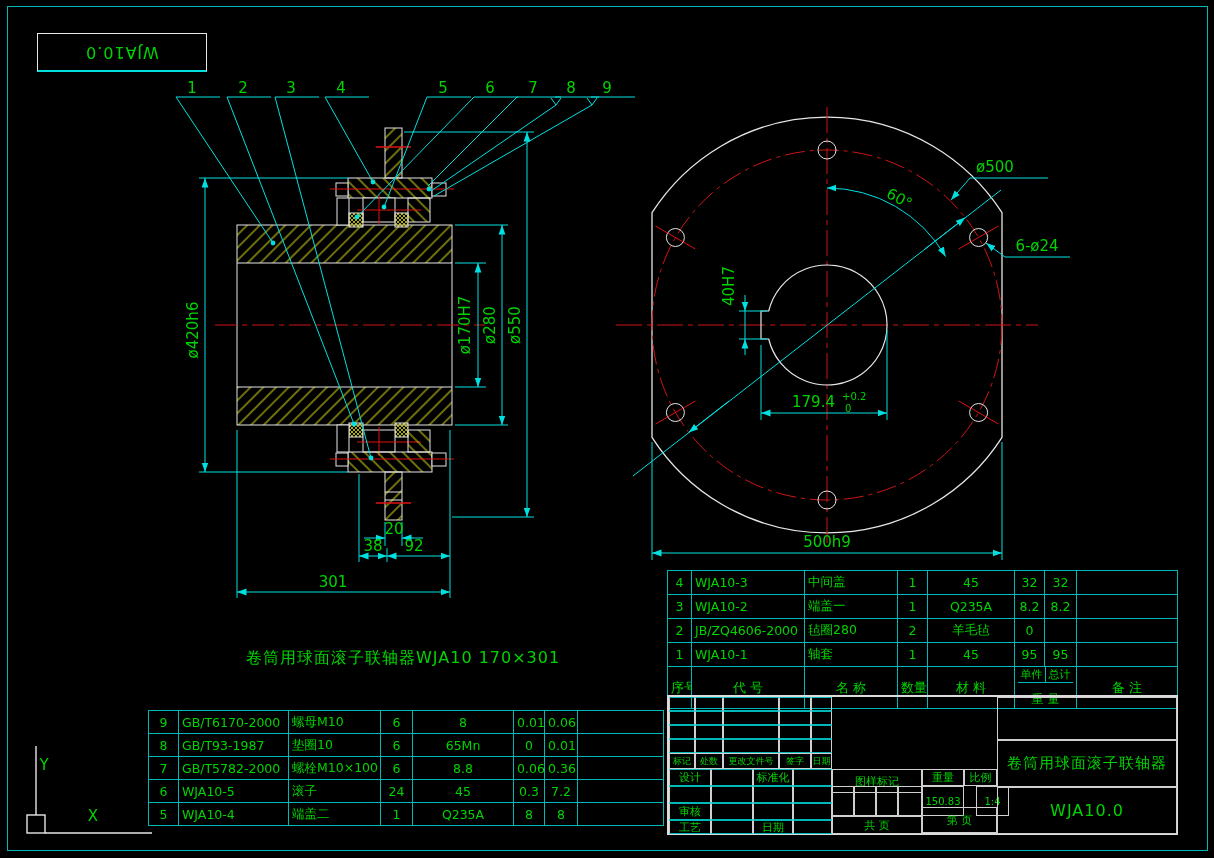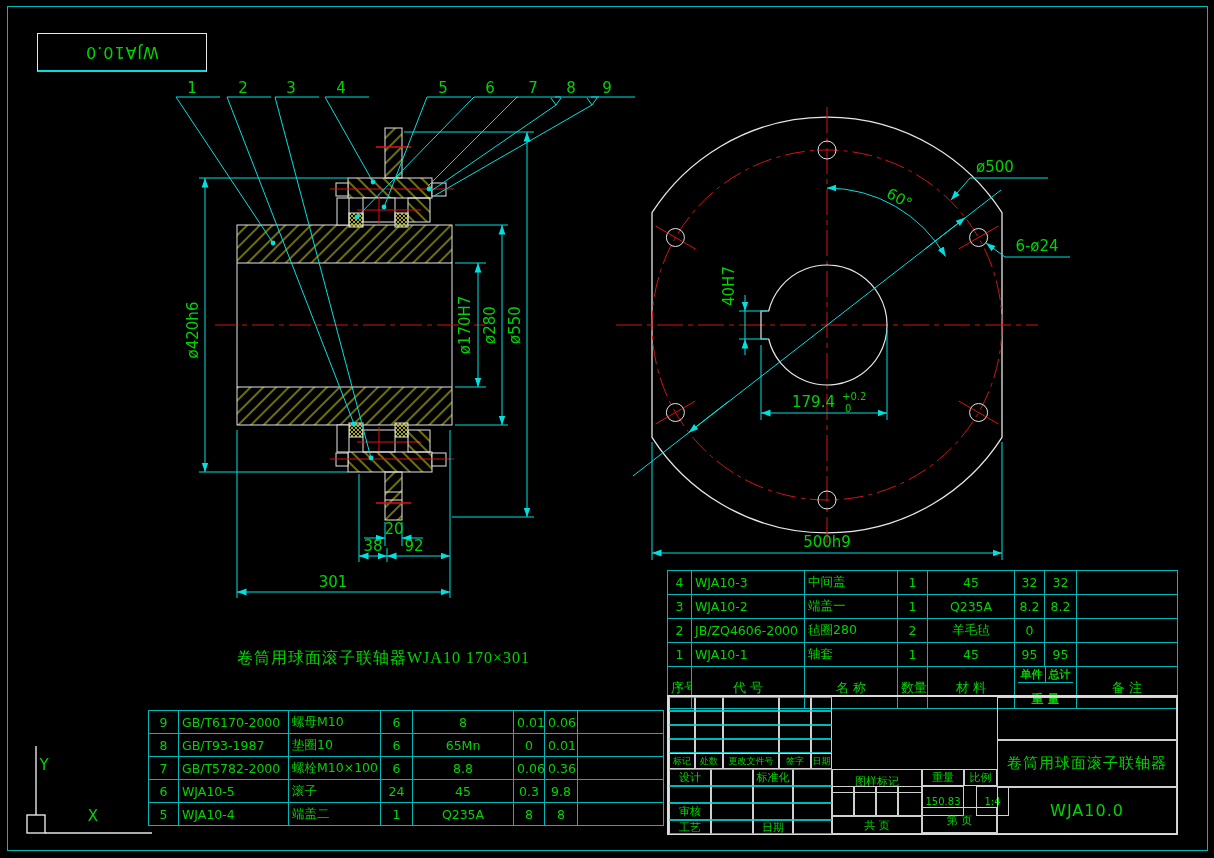--- a/index.html
+++ b/index.html
@@ -2,34 +2,34 @@
 <html><head>
 <meta charset="utf-8">
 <style>
   html,body{margin:0;padding:0;background:#000;}
   .sheet{position:relative;width:1214px;height:858px;background:#000;overflow:hidden;
          font-family:"DejaVu Sans","Liberation Sans",sans-serif;}
   .frame{position:absolute;left:7px;top:6px;width:1199px;height:843px;border:1px solid #00b8b8;}
   .stamp{position:absolute;left:37px;top:33px;width:168px;height:36px;border:1px solid #e6e6e6;
          border-bottom:2px solid #00dede;display:flex;align-items:center;justify-content:center;}
   .stamp span{transform:rotate(180deg);color:#00d400;font-size:16px;letter-spacing:1px;}
-  .caption{position:absolute;left:237px;top:648px;color:#00d400;font-size:16px;letter-spacing:1px;font-family:Liberation Serif, serif;}
+  .caption{position:absolute;left:246px;top:648px;color:#00d400;font-size:16px;letter-spacing:1px;}
   svg text{fill:#00d400;font-family:"DejaVu Sans","Liberation Sans",sans-serif;}
 
   
   table.bom{border-collapse:collapse;table-layout:fixed;position:absolute;}
   table.bom td{border:1px solid #00b8b8;color:#00d400;font-size:12.5px;padding:0 3px;
                overflow:hidden;white-space:nowrap;text-align:center;}
   table.bom td.l{text-align:left;}
   #bom-left{left:148px;top:710px;width:515px;}
   #bom-left td{height:22px;}
   #bom-right{left:667px;top:570px;width:511px;}
   #bom-right td{height:23px;}
   #bom-right tr.hdr td{height:28px;font-size:13px;}
-  td.wcell{padding:0;font-weight:bold;}
+  td.wcell{padding:0;}
   .wwrap{display:flex;flex-direction:column;height:100%;}
   .wtop{display:flex;flex:1;border-bottom:1px solid #00b8b8;}
   .wtop span{flex:1;display:flex;align-items:center;justify-content:center;font-size:11px;color:#00d400;}
   .wtop span:first-child{border-right:1px solid #00b8b8;}
   .wbot{flex:1;display:flex;align-items:center;justify-content:center;color:#00d400;font-size:12px;margin-top:8px;}
 
   
   .tblock{position:absolute;left:667px;top:695px;width:511px;height:140px;border:2px solid #dcdcdc;box-sizing:border-box;}
   .tc{position:absolute;box-sizing:border-box;border:1px solid #cfcfcf;color:#00d400;
       display:flex;align-items:center;justify-content:center;overflow:hidden;white-space:nowrap;}
@@ -306,21 +306,21 @@
       <td>0.36</td>
       <td></td>
     </tr>
     <tr>
       <td>6</td>
       <td class="l">WJA10-5</td>
       <td class="l">滚子</td>
       <td>24</td>
       <td>45</td>
       <td>0.3</td>
-      <td>9.8</td>
+      <td>7.2</td>
       <td></td>
     </tr>
     <tr>
       <td>5</td>
       <td class="l">WJA10-4</td>
       <td class="l">端盖二</td>
       <td>1</td>
       <td>Q235A</td>
       <td>8</td>
       <td>8</td>

